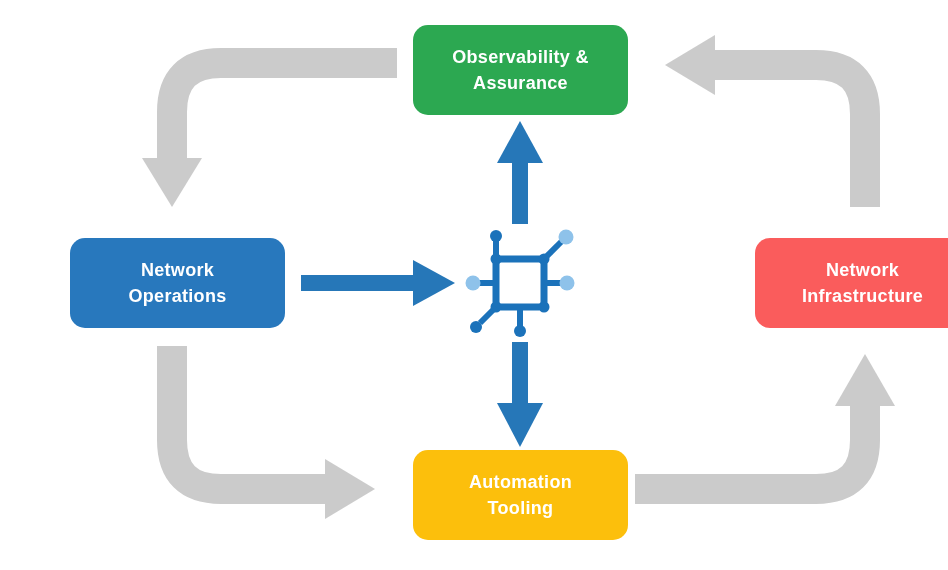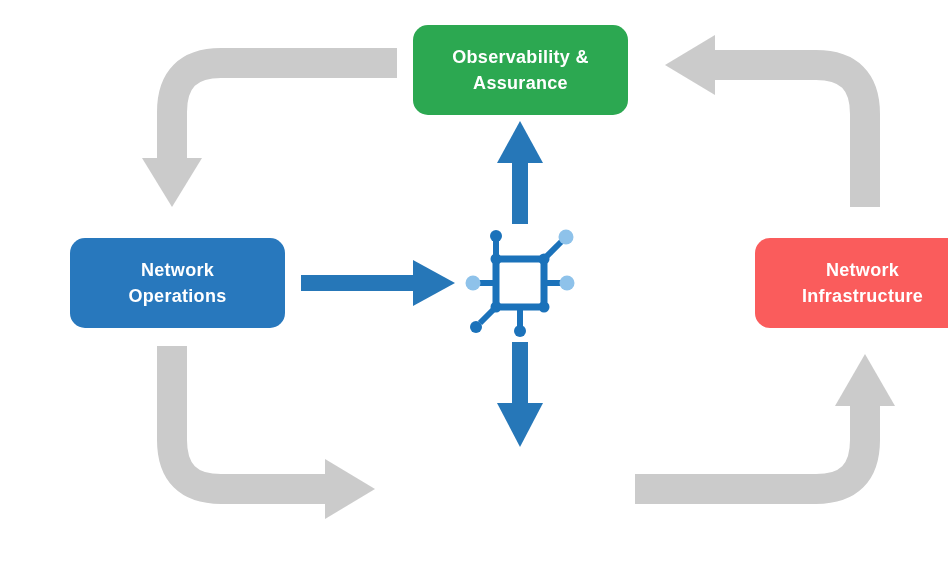--- a/index.html
+++ b/index.html
@@ -84,20 +84,24 @@
   <div class="node node--operations" style="background: rgb(40, 120, 189);">
     <span>Network
 Operations</span>
   </div>
 
   <div class="node node--infrastructure" style="background: rgb(250, 92, 92);">
     <span>Network
 Infrastructure</span>
   </div>
 
+  <div class="node node--tooling" style="background: rgb(252, 191, 12);">
+    <span>Automation
+Tooling</span>
+  </div>
 
   <div class="center-icon">
     <svg width="120" height="120" viewBox="0 0 120 120">
       <rect class="icon-stroke" x="36" y="36" width="48" height="48" rx="5"></rect>
 
       <circle class="icon-dot-dark" cx="36" cy="36" r="5.5"></circle>
       <circle class="icon-dot-dark" cx="84" cy="36" r="5.5"></circle>
       <circle class="icon-dot-dark" cx="36" cy="84" r="5.5"></circle>
       <circle class="icon-dot-dark" cx="84" cy="84" r="5.5"></circle>
 

